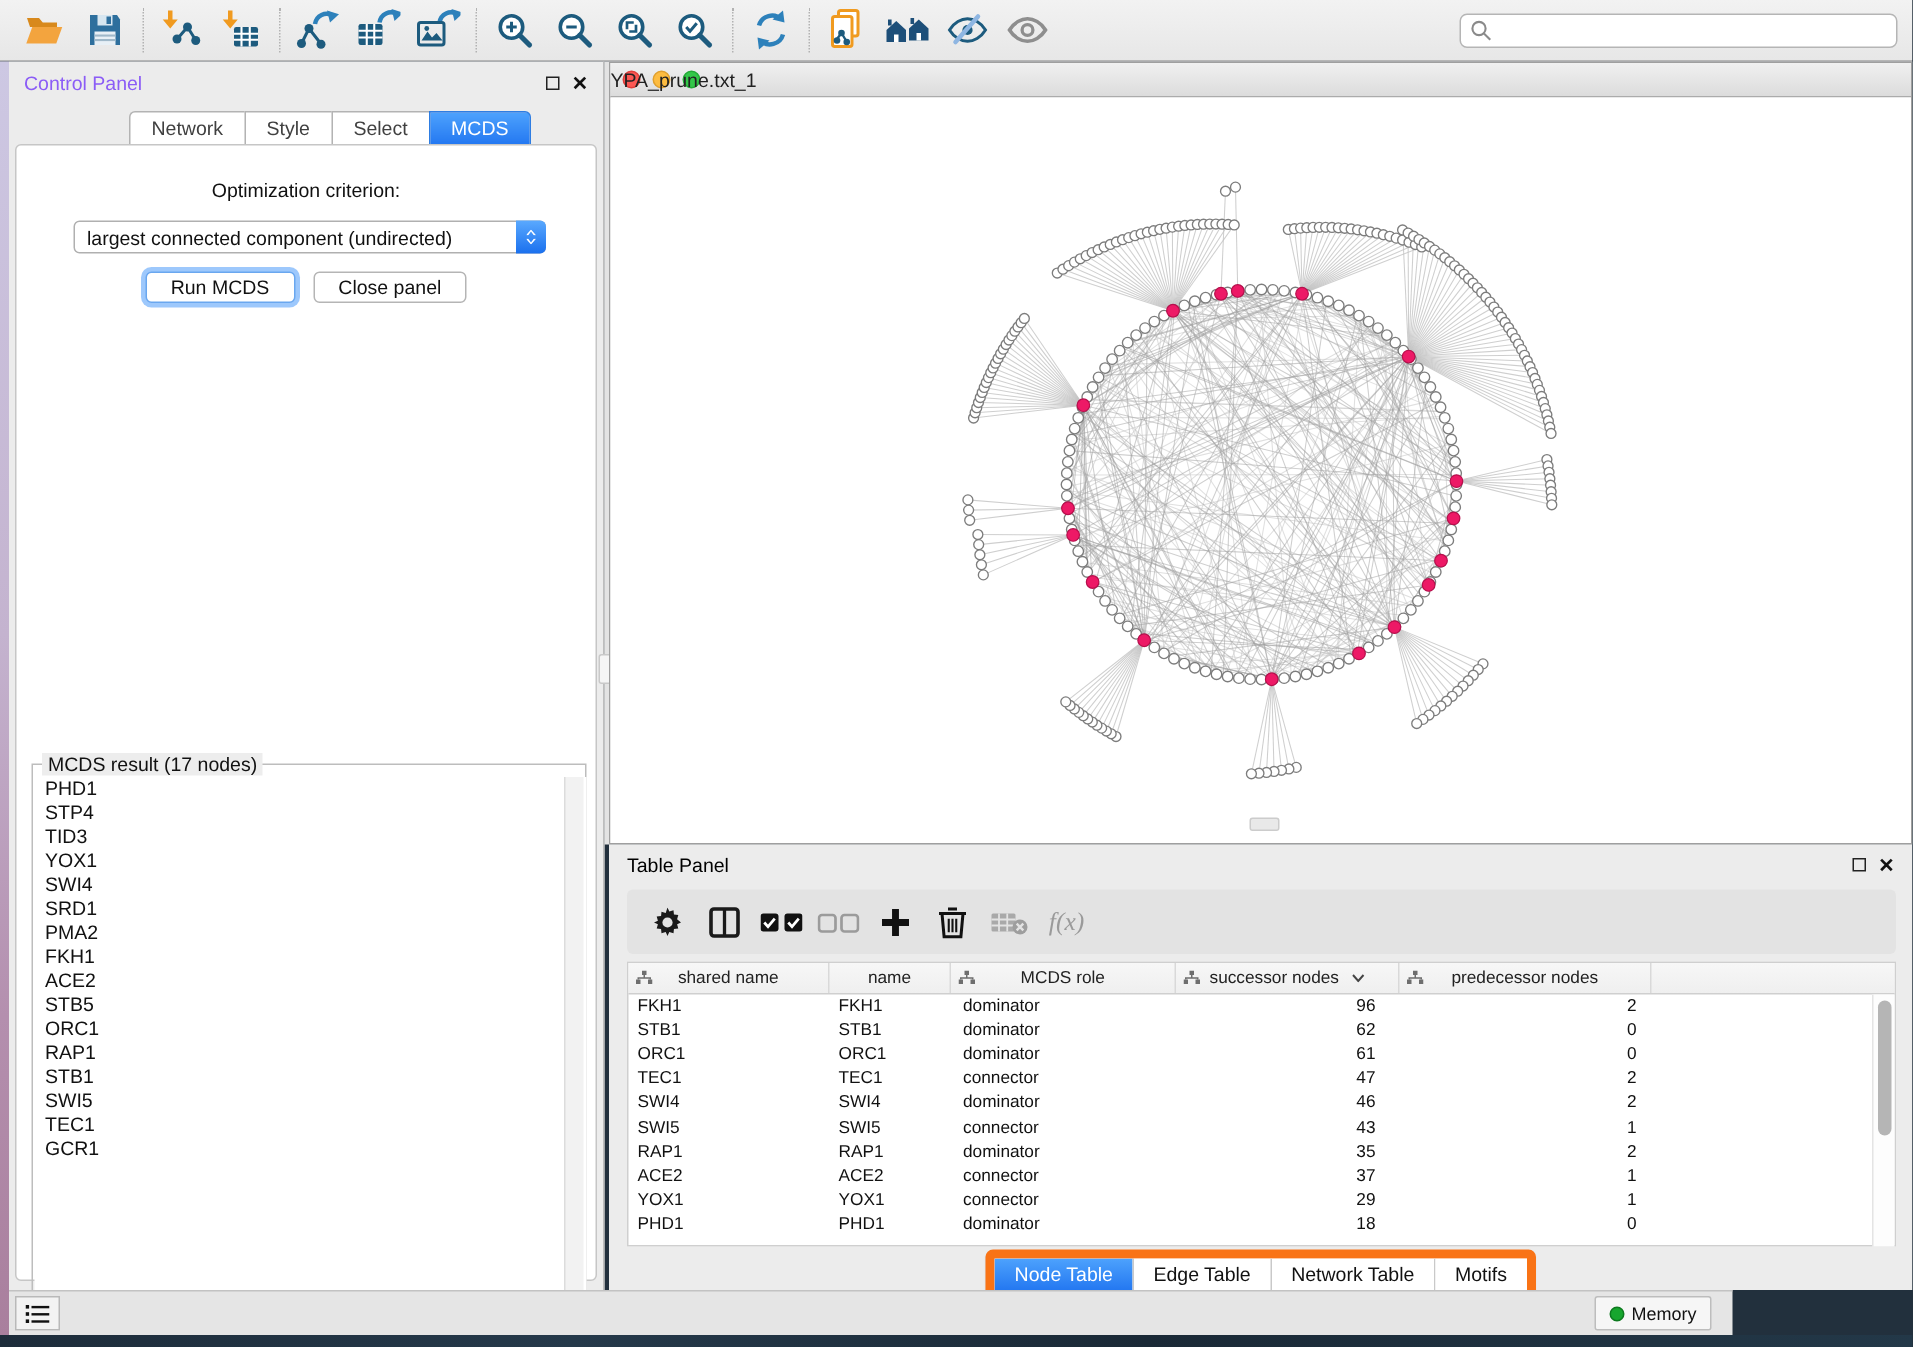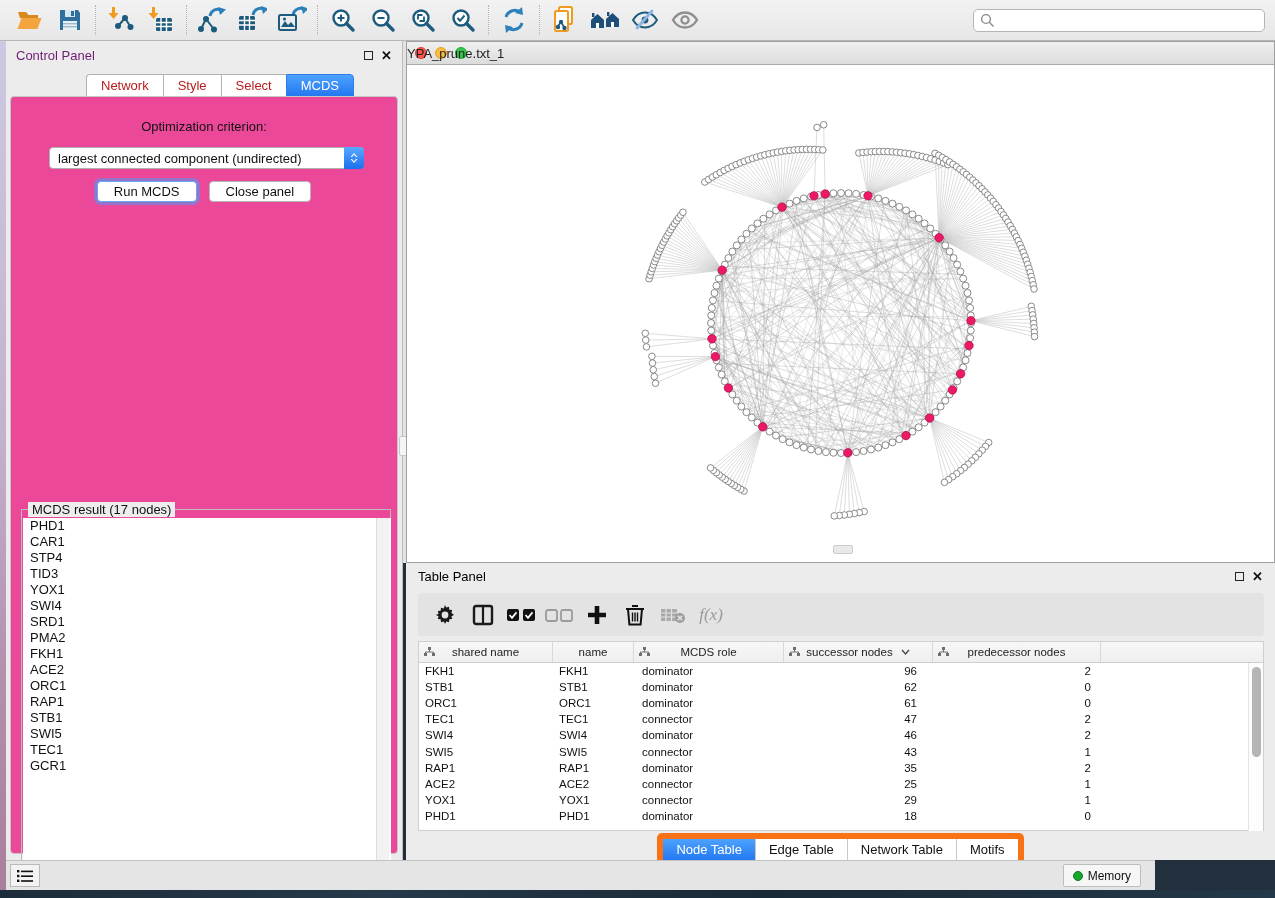--- a/index.html
+++ b/index.html
@@ -21,32 +21,32 @@
   .tb-sep { width:1px; height:30px; border-left:1px dotted #b2b2b2; margin:0 5px; }
   #search-box { margin-left:auto; width:292px; height:23px; background:#fff;
     border:1px solid #b5b5b5; border-radius:5px; display:flex; align-items:center; padding:0 6px; }
   #search-box input { border:none; outline:none; flex:1; font-size:12px; margin-left:4px;
     font-family:"Liberation Sans",sans-serif; background:transparent; }
 
   
   #control-panel { position:absolute; left:6px; top:41px; width:397px; height:821px;
     background:#ececec; border-right:1px solid #bdbdbd; }
   #cp-titlebar { height:28px; display:flex; align-items:center; padding:0 10px; }
-  #cp-title { font-size:13px; color:#701a75; }
+  #cp-title { font-size:13px; color:#8b5cf6; }
   .win-btns { margin-left:auto; display:flex; align-items:center; gap:8px; }
   .float-icon { width:9px; height:9px; border:1.5px solid #222; display:inline-block; }
   .close-icon { font-size:13px; font-weight:bold; color:#111; line-height:1; }
   #cp-tabs { position:absolute; left:80px; top:33px; display:flex; }
   .cp-tab { height:23px; padding:0 14px; display:flex; align-items:center; font-size:13px;
-    background:#fff; border:1px solid #b3b3b3; border-right:none; color:#b91c1c; }
+    background:#fff; border:1px solid #b3b3b3; border-right:none; color:#404040; }
   .cp-tab:first-child { border-radius:4px 0 0 0; }
   .cp-tab:last-child { border-right:1px solid #b3b3b3; border-radius:0 4px 0 0; }
   .cp-tab.active { background:linear-gradient(#4da2fd,#2478f1); color:#fff; border-color:#2e7de2; }
   #cp-body { position:absolute; left:4px; top:55px; width:388px; height:758px;
-    background:#ec4899; border:1px solid #c6c6c6; border-radius:4px; }
+    background:#ffffff; border:1px solid #c6c6c6; border-radius:4px; }
   #opt-label { margin-top:22px; text-align:center; font-size:13px; color:#111; }
   #criterion-select { position:absolute; left:38px; top:50px; width:315px; height:22px;
     background:#fff; border:1px solid #b0b0b0; border-radius:4px; display:flex; align-items:center; }
   #criterion-select .val { flex:1; font-size:13px; padding-left:8px; color:#111; white-space:nowrap; }
   #criterion-select .stepper { width:20px; height:22px; margin-right:-1px;
     background:linear-gradient(#5aa9fe,#1a70ee); border-radius:0 4px 4px 0;
     display:flex; flex-direction:column; align-items:center; justify-content:center; }
   .chev { width:7px; height:4px; position:relative; }
   .chev:before { content:""; position:absolute; left:0; top:0; width:7px; height:4px; }
   .chev.up:before   { clip-path:polygon(50% 0,100% 100%,78% 100%,50% 35%,22% 100%,0 100%); background:#fff; }
@@ -299,29 +299,29 @@
         </span>
       </div>
       <div id="cp-buttons">
         <div class="cp-btn focus">Run MCDS</div>
         <div class="cp-btn">Close panel</div>
       </div>
       <div id="mcds-group">
         <span id="mcds-group-title">MCDS result (17 nodes)</span>
         <div id="mcds-list">
             <div class="item">PHD1</div>
-            <div class="item">CAR1</div>
             <div class="item">STP4</div>
             <div class="item">TID3</div>
             <div class="item">YOX1</div>
             <div class="item">SWI4</div>
             <div class="item">SRD1</div>
             <div class="item">PMA2</div>
             <div class="item">FKH1</div>
             <div class="item">ACE2</div>
+            <div class="item">STB5</div>
             <div class="item">ORC1</div>
             <div class="item">RAP1</div>
             <div class="item">STB1</div>
             <div class="item">SWI5</div>
             <div class="item">TEC1</div>
             <div class="item">GCR1</div>
           </div>
         <div id="mcds-scroll"></div>
       </div>
     </div>
@@ -1307,21 +1307,21 @@
             <div class="cell" style="width: 134px; text-align: left; padding-left: 6px;">RAP1</div>
             <div class="cell" style="width: 81px; text-align: left; padding-left: 6px;">RAP1</div>
             <div class="cell" style="width: 150px; text-align: left; padding-left: 8px;">dominator</div>
             <div class="cell" style="width: 149px; text-align: right; padding-right: 16px;">35</div>
             <div class="cell" style="width: 168px; text-align: right; padding-right: 10px;">2</div>
           </div>
           <div class="row">
             <div class="cell" style="width: 134px; text-align: left; padding-left: 6px;">ACE2</div>
             <div class="cell" style="width: 81px; text-align: left; padding-left: 6px;">ACE2</div>
             <div class="cell" style="width: 150px; text-align: left; padding-left: 8px;">connector</div>
-            <div class="cell" style="width: 149px; text-align: right; padding-right: 16px;">25</div>
+            <div class="cell" style="width: 149px; text-align: right; padding-right: 16px;">37</div>
             <div class="cell" style="width: 168px; text-align: right; padding-right: 10px;">1</div>
           </div>
           <div class="row">
             <div class="cell" style="width: 134px; text-align: left; padding-left: 6px;">YOX1</div>
             <div class="cell" style="width: 81px; text-align: left; padding-left: 6px;">YOX1</div>
             <div class="cell" style="width: 150px; text-align: left; padding-left: 8px;">connector</div>
             <div class="cell" style="width: 149px; text-align: right; padding-right: 16px;">29</div>
             <div class="cell" style="width: 168px; text-align: right; padding-right: 10px;">1</div>
           </div>
           <div class="row">

